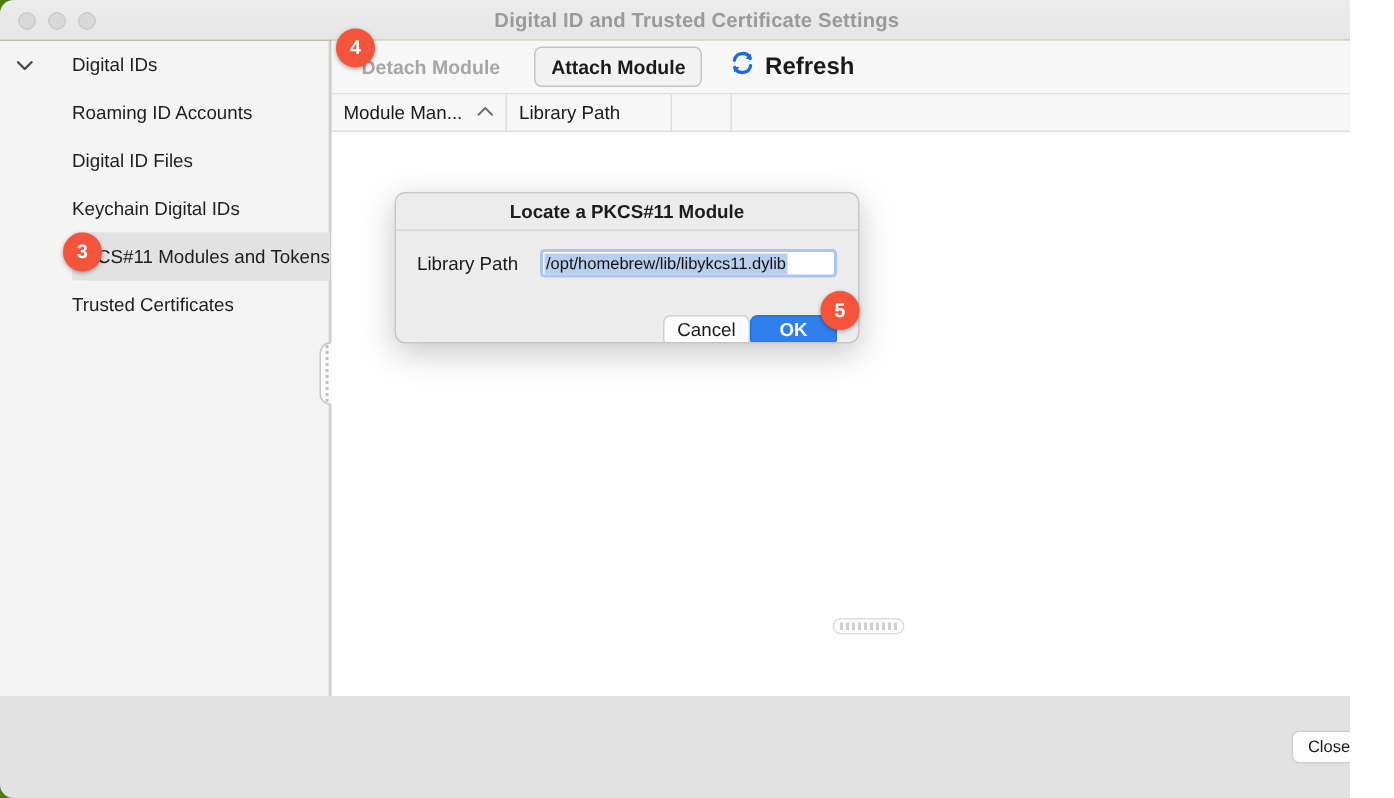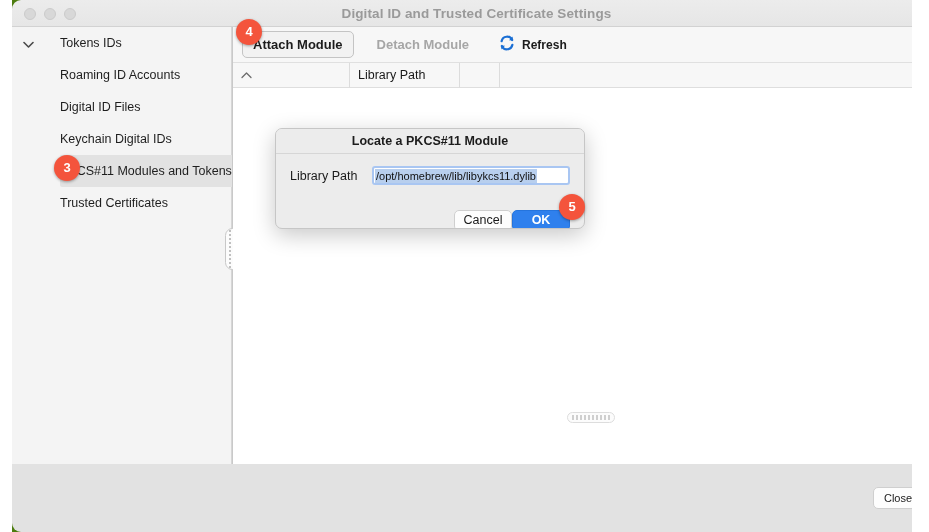--- a/index.html
+++ b/index.html
@@ -8,21 +8,20 @@
     font-family: "Liberation Sans", sans-serif;
     background: #ffffff;
     overflow: hidden;
   }
 
   #window {
     position: relative;
     width: 900px; height: 532px;
     background: #4d7c0f;
     overflow: hidden;
-    margin-left: 12px;
   }
 
   
   #titlebar {
     position: absolute; left: 0; top: 0;
     width: 929px; height: 27px;
     background: linear-gradient(#ececec, #e6e6e6);
     border-bottom: 1px solid #d2d2d2;
     border-top-left-radius: 9px; border-top-right-radius: 9px;
   }
@@ -116,21 +115,21 @@
     border-radius: 5px;
     margin-right: 12px;
     white-space: nowrap;
   }
   .tab-btn.flat {
     background: transparent; border-color: transparent;
     color: #a6a6a6;
   }
   .tool-item {
     display: flex; align-items: center; gap: 6px;
-    font-size: 12px; font-weight: bold; color: #1b1b1b;
+    font-size: 16px; font-weight: bold; color: #1b1b1b;
     margin-left: 6px;
   }
 
   
   #col-header {
     position: relative;
     height: 25px;
     background: #f7f7f7;
     border-bottom: 1px solid #dedede;
     display: flex; align-items: center;
@@ -261,21 +260,21 @@
   </div>
 
   <div id="sidebar">
 
     <div class="side-row group">
       <span class="disclosure">
         <svg width="11" height="7" viewBox="0 0 11 7">
             <path d="M1 1.5 L5.5 6 L10 1.5" fill="none" stroke="#4a4a4a" stroke-width="1.6" stroke-linecap="round" stroke-linejoin="round"></path>
           </svg>
       </span>
-      <span class="side-label">Tokens IDs</span>
+      <span class="side-label">Digital IDs</span>
     </div>
 
     <div class="side-row child">
       <span class="side-label">Roaming ID Accounts</span>
     </div>
 
     <div class="side-row child">
       <span class="side-label">Digital ID Files</span>
     </div>
 
@@ -315,37 +314,38 @@
         <i></i>
         <i></i>
         <i></i>
         <i></i>
     </span>
   </div>
 
   <div id="content">
 
     <div id="toolbar">
+      <div class="tab-btn flat">Detach Module</div>
       <div class="tab-btn">Attach Module</div>
-      <div class="tab-btn flat">Detach Module</div>
       <div class="tool-item">
         <span>
           <svg width="18" height="18" viewBox="0 0 18 18">
             <path d="M14.2 6.0 A5.6 5.6 0 0 0 3.6 7.2" fill="none" stroke="#1b6fd4" stroke-width="2.2" stroke-linecap="round"></path>
             <path d="M3.8 12.0 A5.6 5.6 0 0 0 14.4 10.8" fill="none" stroke="#1b6fd4" stroke-width="2.2" stroke-linecap="round"></path>
             <path d="M14.6 2.6 L14.9 6.6 L11.0 6.2 Z" fill="#1b6fd4"></path>
             <path d="M3.4 15.4 L3.1 11.4 L7.0 11.8 Z" fill="#1b6fd4"></path>
           </svg>
         </span>
         <span>Refresh</span>
       </div>
     </div>
 
     <div id="col-header">
       <div class="col" id="col-module">
+        <span>Module Man...</span>
         <span class="sort-caret">
           <svg width="11" height="7" viewBox="0 0 11 7">
               <path d="M1 5.5 L5.5 1 L10 5.5" fill="none" stroke="#6d6d6d" stroke-width="1.3" stroke-linecap="round" stroke-linejoin="round"></path>
             </svg>
         </span>
       </div>
       <div class="col" id="col-libpath">
         <span>Library Path</span>
       </div>
       <div id="col-spacer"></div>

